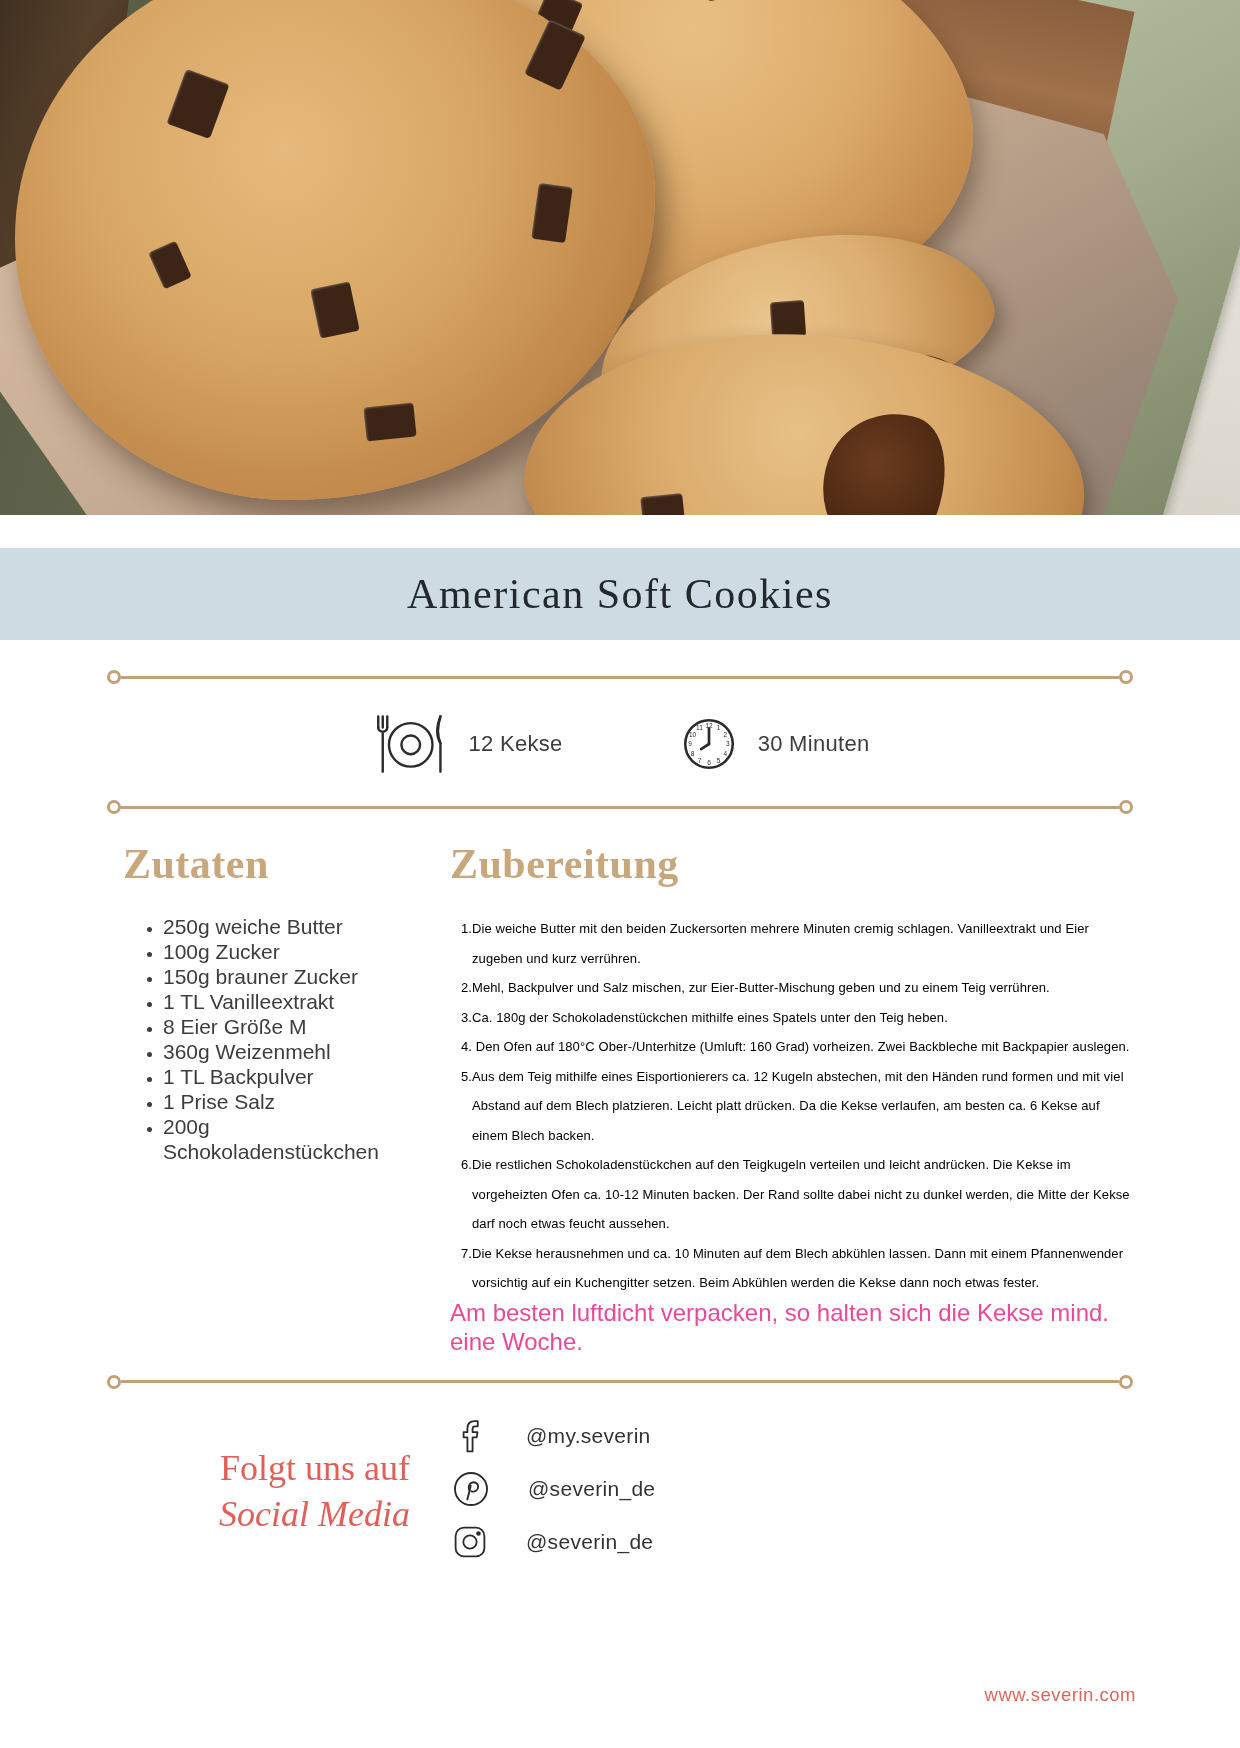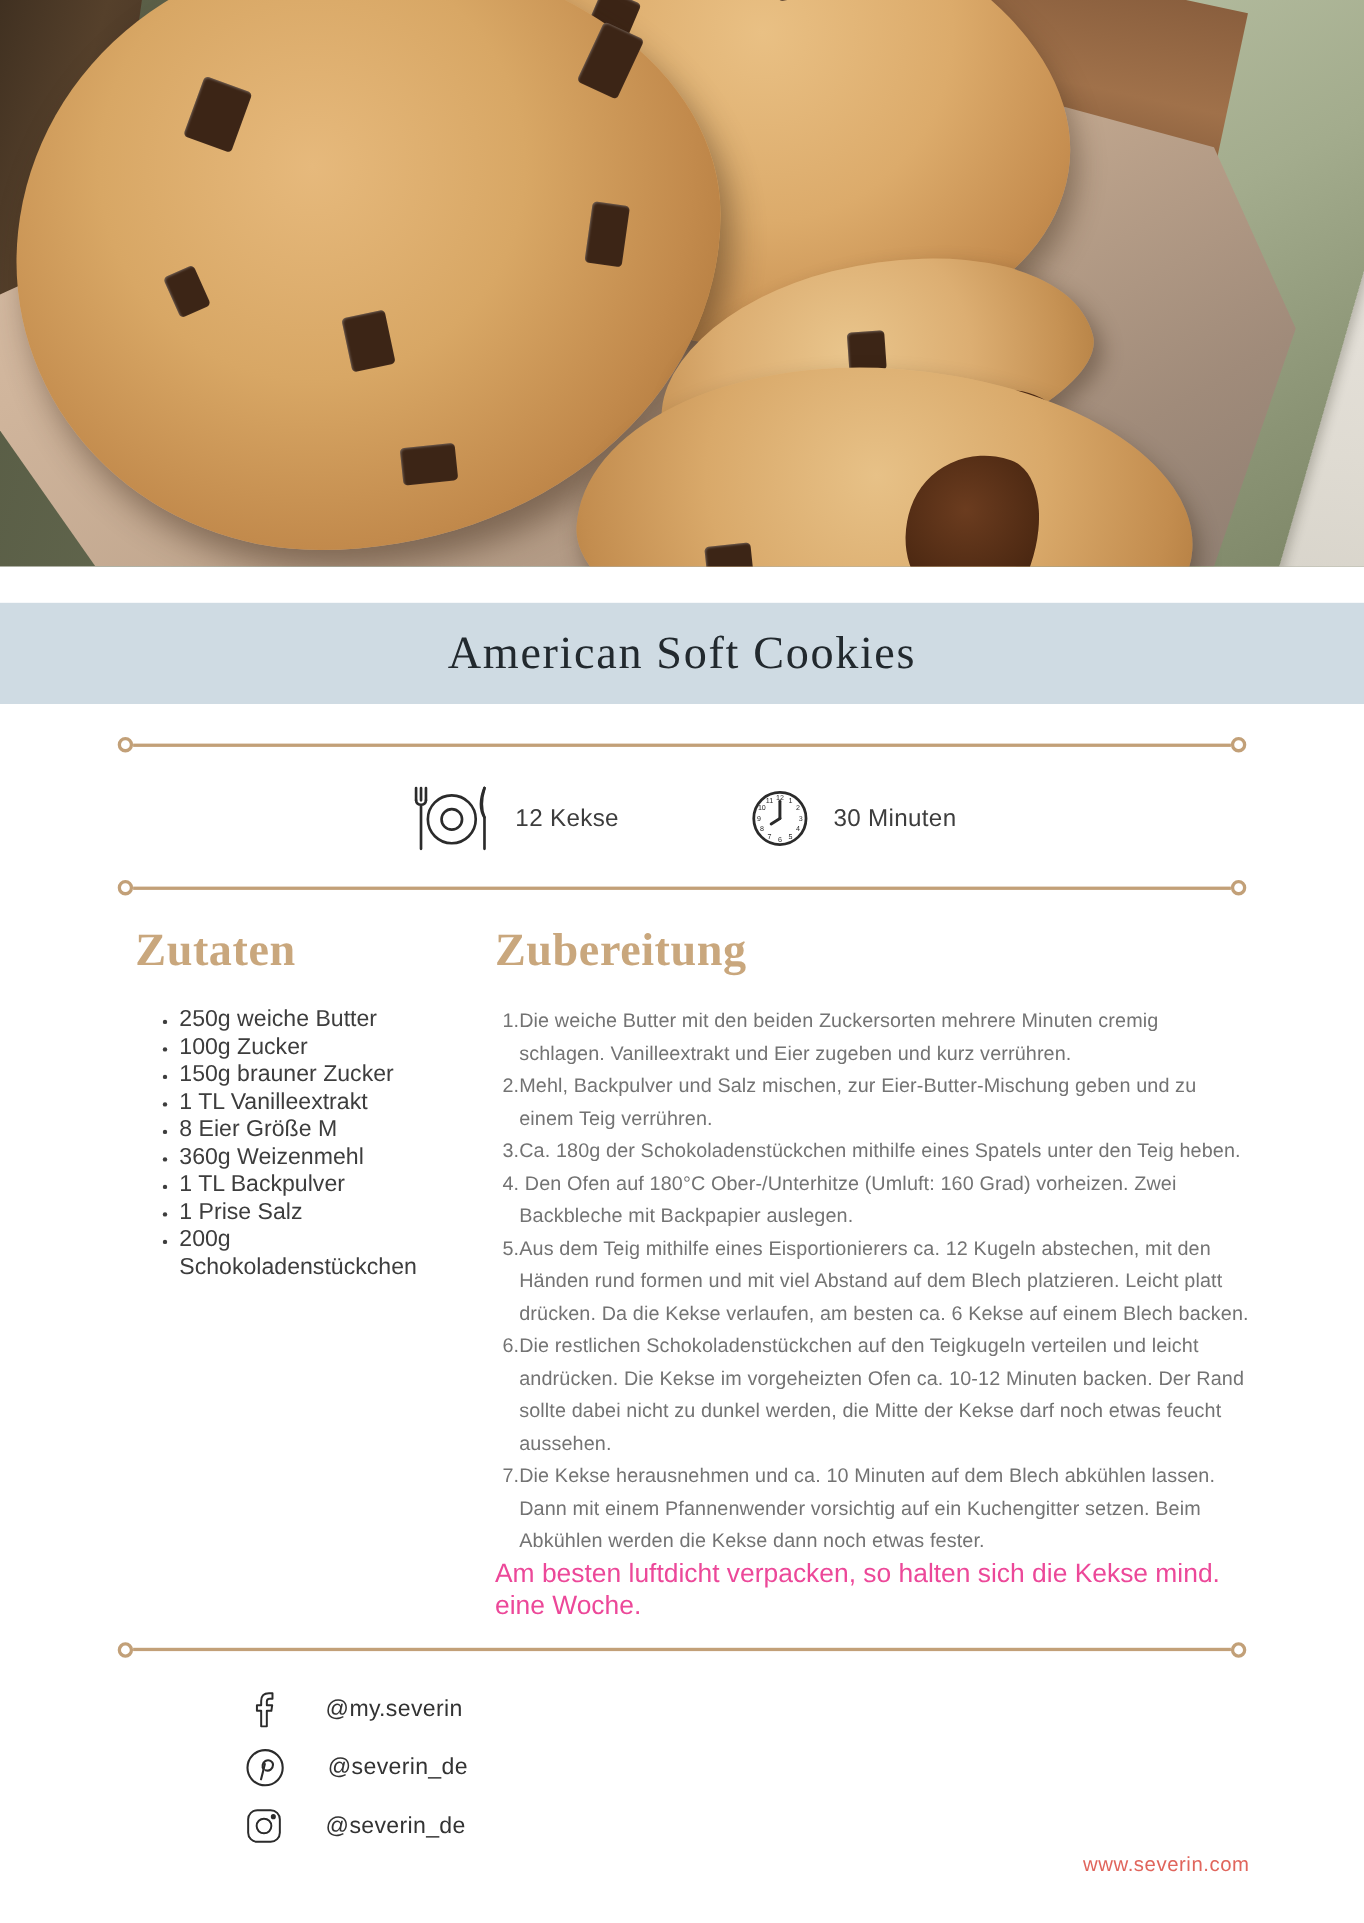--- a/index.html
+++ b/index.html
@@ -82,22 +82,22 @@
   
   .content { display:flex; padding:26px 104px 0 123px; }
   .col-ingredients { width:300px; flex:0 0 auto; }
   .col-steps { flex:1 1 auto; padding-left:27px; }
   .section-heading { font-family:"Liberation Serif", serif; font-weight:bold;
           font-size:42px; color:#c9a77d; letter-spacing:.5px; margin-bottom:26px; }
   .ingredient-list { list-style:disc outside; padding-left:40px; margin-top:6px; }
   .ingredient-list li { font-size:21px; line-height:25px; color:#3d3d3d; margin-bottom:0; }
   .ingredient-list li::marker { font-size:15px; }
   .step-list { list-style:none; counter-reset:step; margin-top:4px; }
-  .step-list li { counter-increment:step; font-size:18px; line-height:29.5px;
-          color:#737373; padding-left:22px; letter-spacing:.1px; }
+  .step-list li { counter-increment:step; font-size:13px; line-height:29.5px;
+          color:#000000; padding-left:22px; letter-spacing:.1px; }
   .step-list li::before { content:counter(step) "."; display:inline-block; width:22px;
           margin-left:-22px; text-align:right; }
   .closing-note { font-size:24px; line-height:29.5px; color:#ec4899; }
 
   
   .footer { display:flex; padding:28px 0 0 180px; align-items:flex-start; }
   .follow-block { width:230px; margin-top:28px; text-align:right;
           font-family:"Liberation Serif", serif; color:#e05f58; }
   .follow-line1 { font-size:36px; line-height:1.3; }
   .follow-line2 { font-size:36px; font-style:italic; line-height:1.3; }
@@ -232,20 +232,24 @@
   </div>
 </div>
 
 <div class="divider divider-3">
   <div class="dot"></div>
   <div class="line"></div>
   <div class="dot"></div>
 </div>
 
 <div class="footer">
+  <div class="follow-block">
+    <div class="follow-line1">Folgt uns auf</div>
+    <div class="follow-line2">Social Media</div>
+  </div>
   <div class="social-list">
     <div class="social-row">
       <svg width="36" height="36" viewBox="0 0 28 28">
         <path class="ico" d="M12 26 L12 15 L9 15 L9 11 L12 11 L12 8 C12 4.5 14 2.5 17.5 2.5 L20 2.5 L20 6.5 L18 6.5 C16.6 6.5 16 7.1 16 8.5 L16 11 L19.8 11 L19.2 15 L16 15 L16 26 Z"></path>
       </svg>
       <span class="social-handle">@my.severin</span>
     </div>
     <div class="social-row">
       <svg width="38" height="38" viewBox="0 0 28 28">
         <g class="ico">

